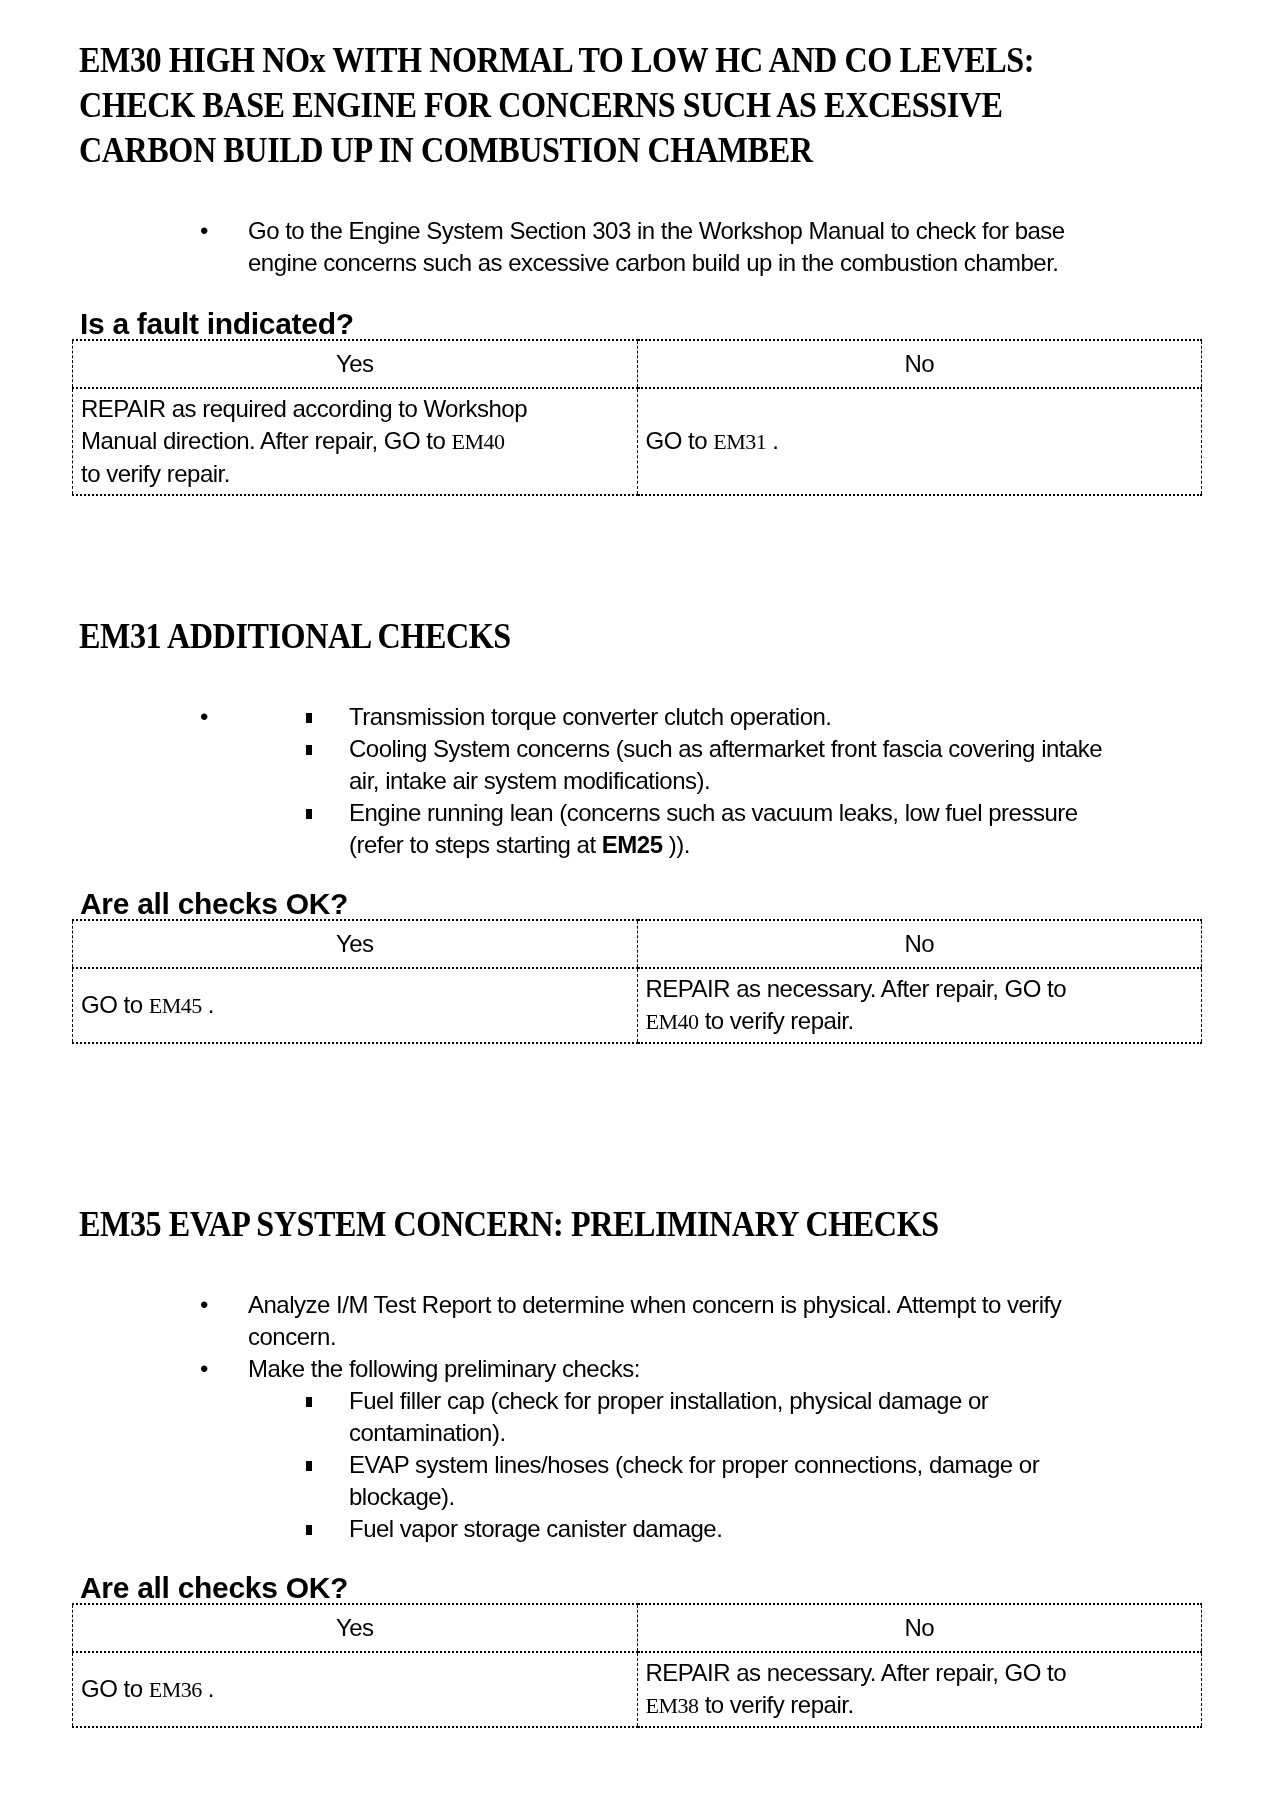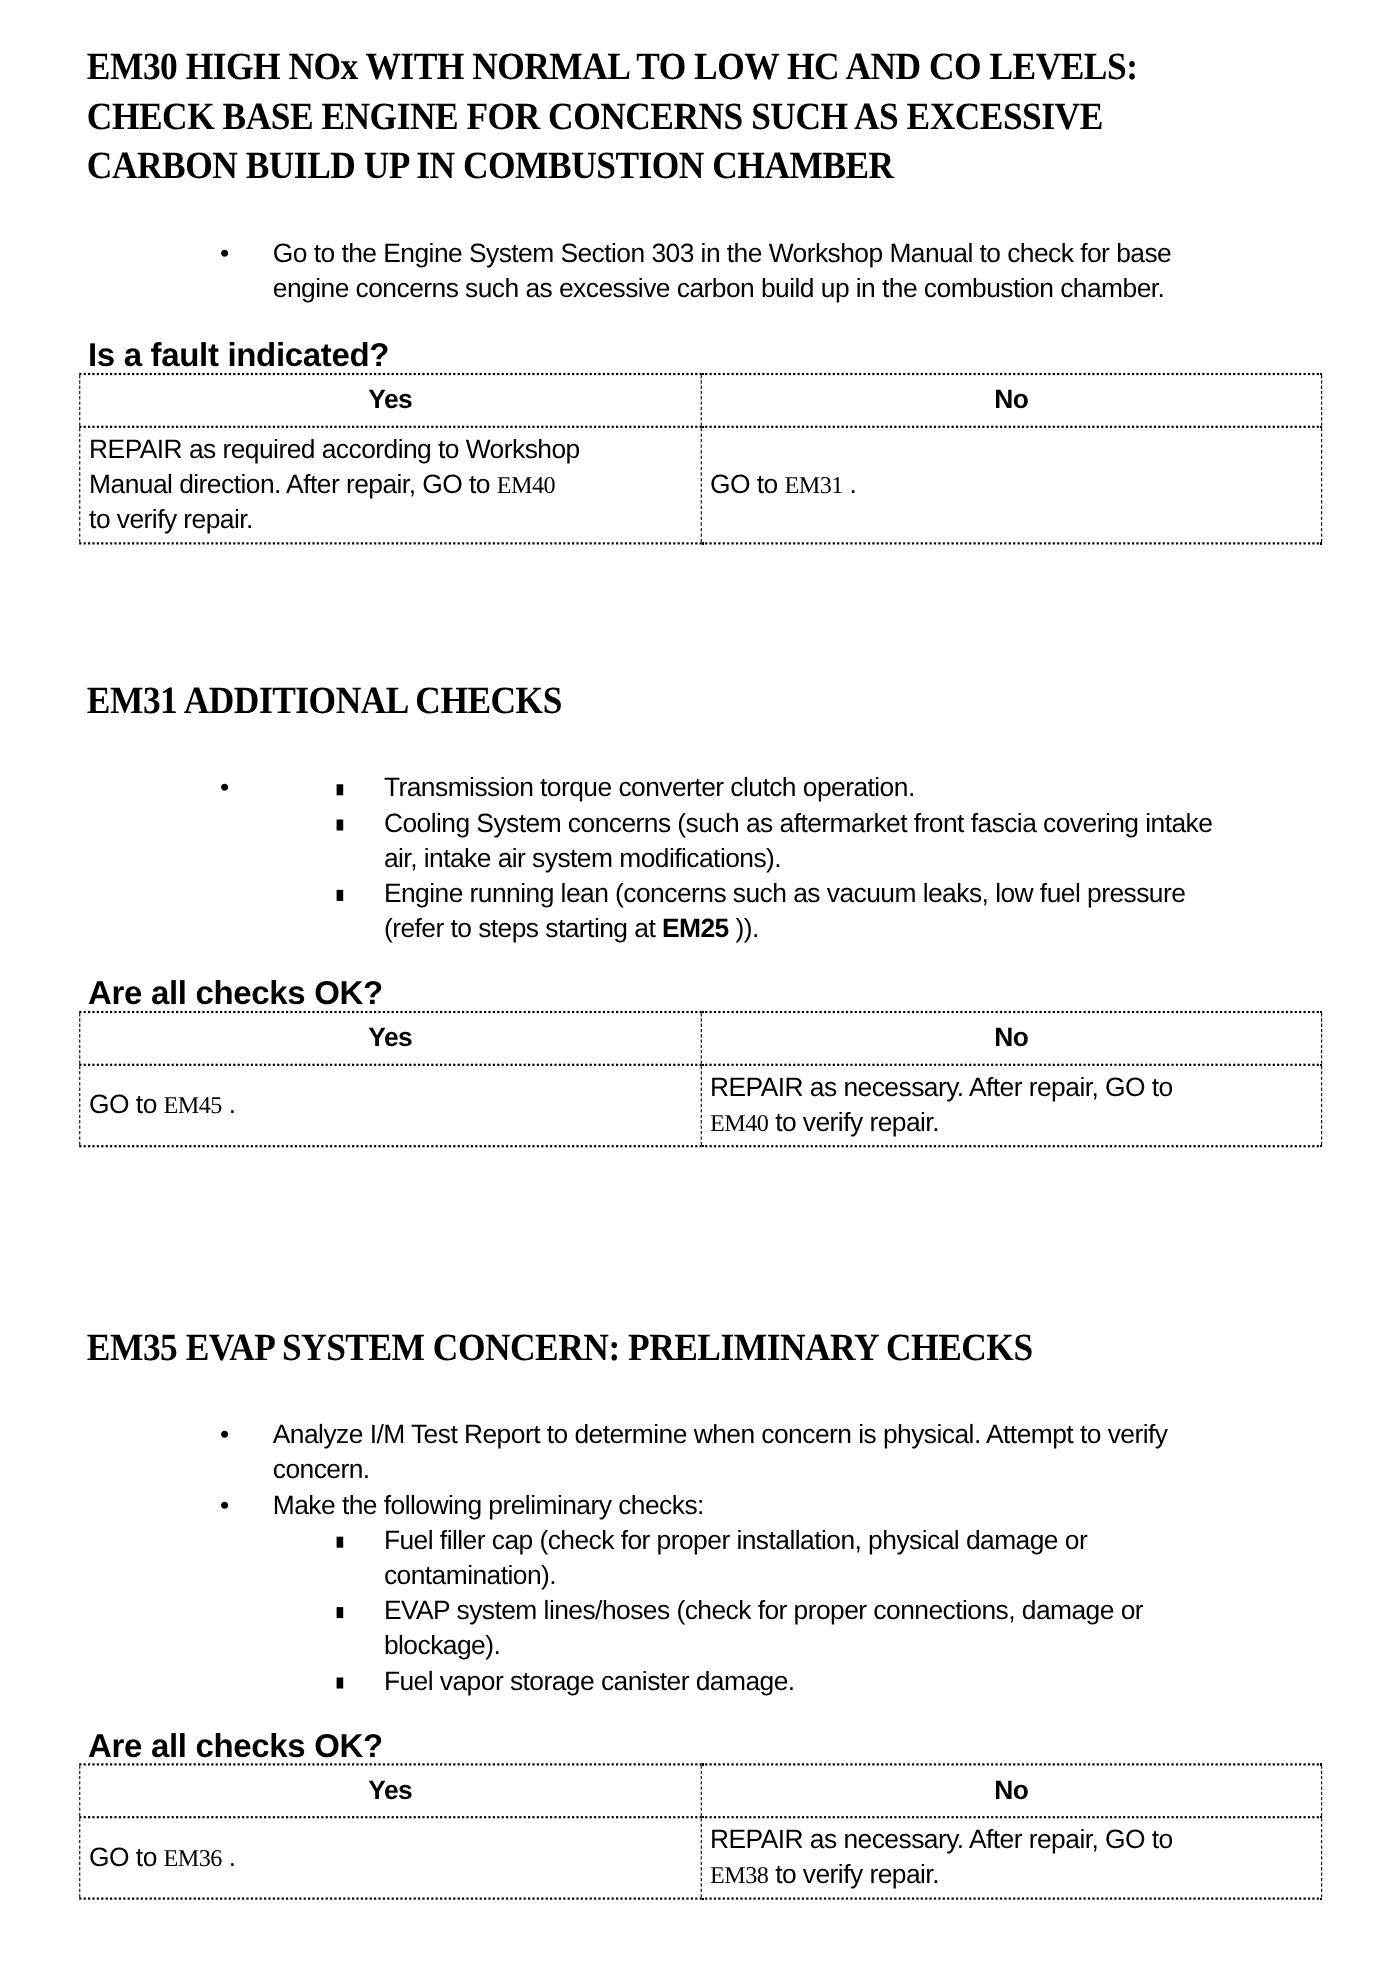--- a/index.html
+++ b/index.html
@@ -20,21 +20,21 @@
   .question { font-family: "Liberation Sans", sans-serif; font-weight: bold; font-size: 30px; padding-left: 36px; line-height: 30px; letter-spacing: -0.3px; }
   table.yn {
     margin-left: 28px; width: 1130px; border-collapse: collapse; table-layout: fixed;
     font-family: "Liberation Sans", sans-serif; font-size: 24px; letter-spacing: -0.5px;
   }
   table.yn th, table.yn td {
     border-left: 1px dashed #000; border-right: 1px dashed #000;
     border-top: 2px dotted #000; border-bottom: 2px dotted #000;
     padding: 4px 8px; vertical-align: middle;
   }
-  table.yn th { font-weight: bold; text-align: center; height: 38px; }
+  table.yn th { font-weight: normal; text-align: center; height: 38px; }
   table.yn td { text-align: left; line-height: 32px; }
   .ref { font-family: "Liberation Serif", serif; font-size: 22px; }
   b.bold { font-weight: bold; }
 </style>
 </head>
 <body>
 
 <div class="section" style="top:38px;">
   <h1 class="h1">
     <div>EM30 HIGH NOx WITH NORMAL TO LOW HC AND CO LEVELS:</div>

